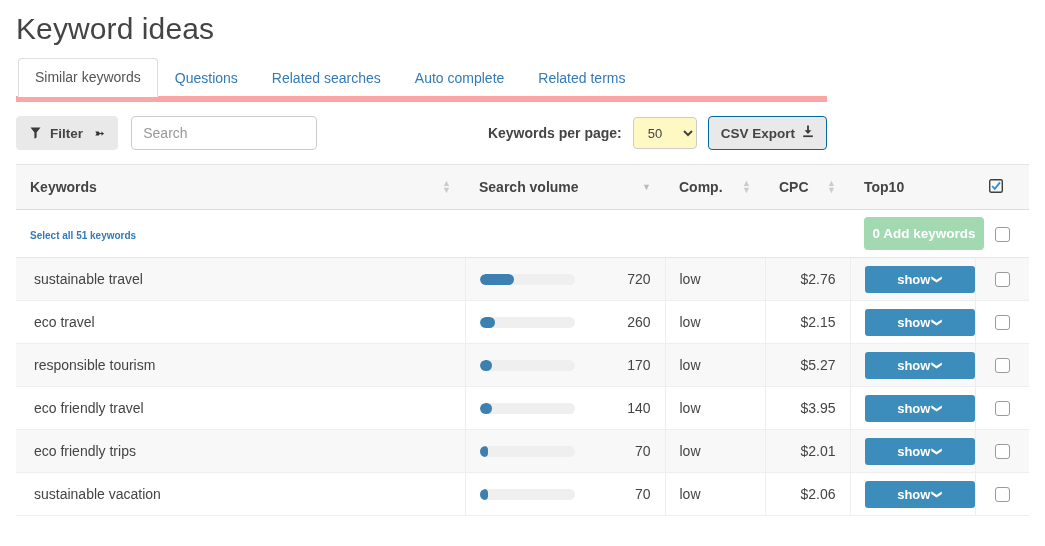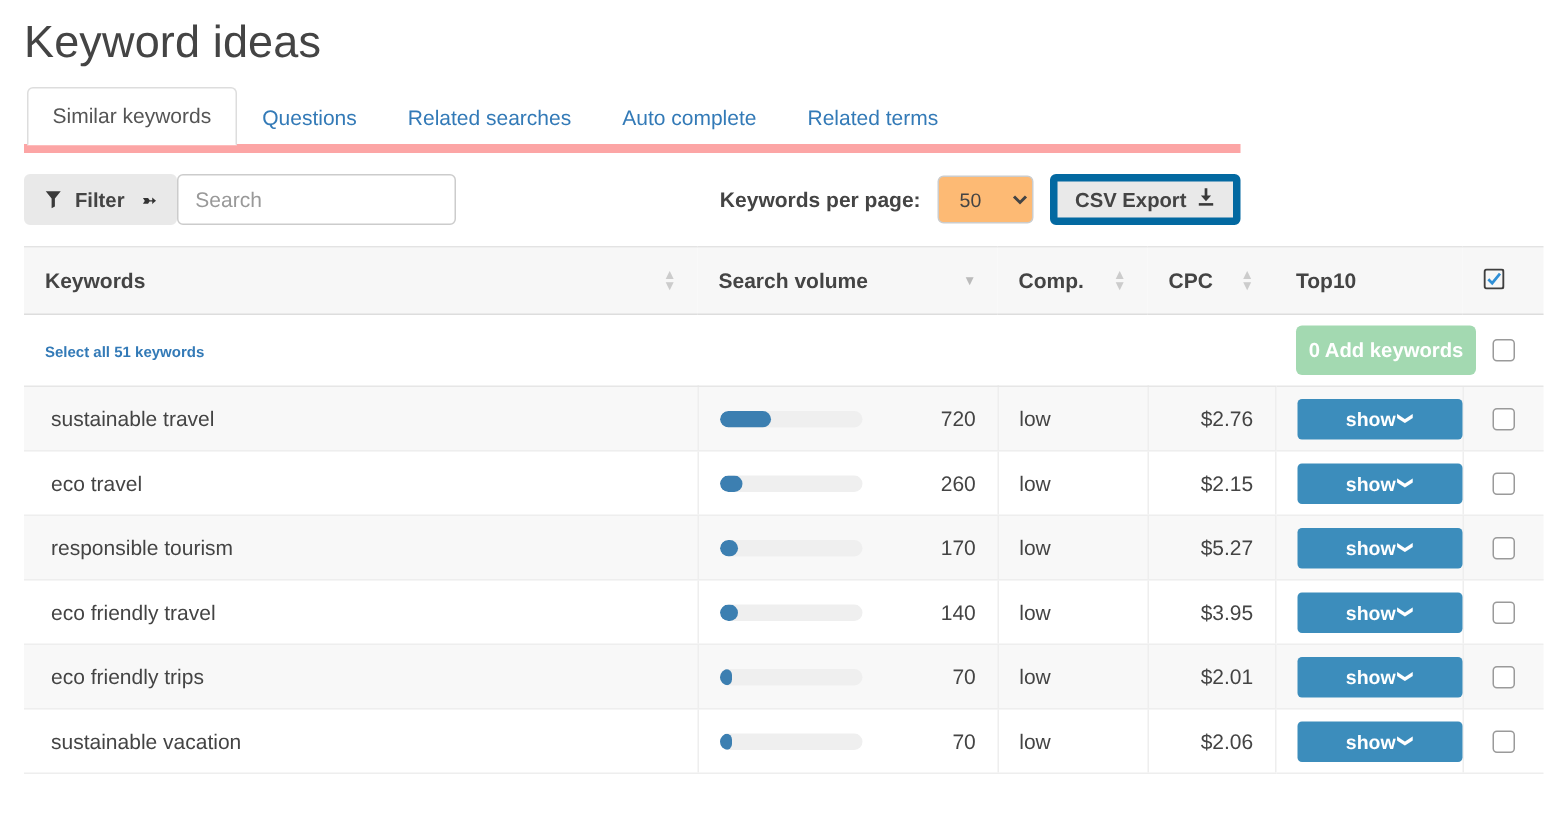--- a/index.html
+++ b/index.html
@@ -52,21 +52,21 @@
   }
 
   
   .toolbar {
     margin: 0 16px;
     height: 62px;
     display: flex;
     align-items: center;
     justify-content: space-between;
   }
-  .toolbar-left { display: flex; align-items: center; }
+  .toolbar-left { display: flex; align-items: center; gap: 13px; }
   .filter-btn {
     display: inline-flex; align-items: center; gap: 9px;
     background: #e9e9e9;
     border: 1px solid #e9e9e9;
     border-radius: 4px;
     padding: 8px 13px;
     font-size: 13.5px;
     font-weight: bold;
     color: #444444;
     cursor: pointer;
@@ -88,31 +88,31 @@
   .search-input::placeholder { color: #999999; }
 
   .toolbar-right { display: flex; align-items: center; gap: 11px; }
   .per-page-label {
     font-size: 14px; font-weight: bold; color: #444444;
   }
   .per-page-select {
     height: 32px; width: 64px;
     border: 1px solid #cccccc;
     border-radius: 4px;
-    background: #fdba74;
+    background: #fef9c3;
     font-size: 13px;
     color: #444;
     font-family: "Liberation Sans", sans-serif;
     padding-left: 10px;
     cursor: pointer;
   }
   .csv-btn {
     display: inline-flex; align-items: center; gap: 7px;
     background: #e9e9e9;
-    border: 5px solid #0369a1;
+    border: 1px solid #0369a1;
     border-radius: 4px;
     padding: 8px 12px;
     height: 34px;
     font-size: 13.5px;
     font-weight: bold;
     color: #444444;
     cursor: pointer;
   }
 
   

